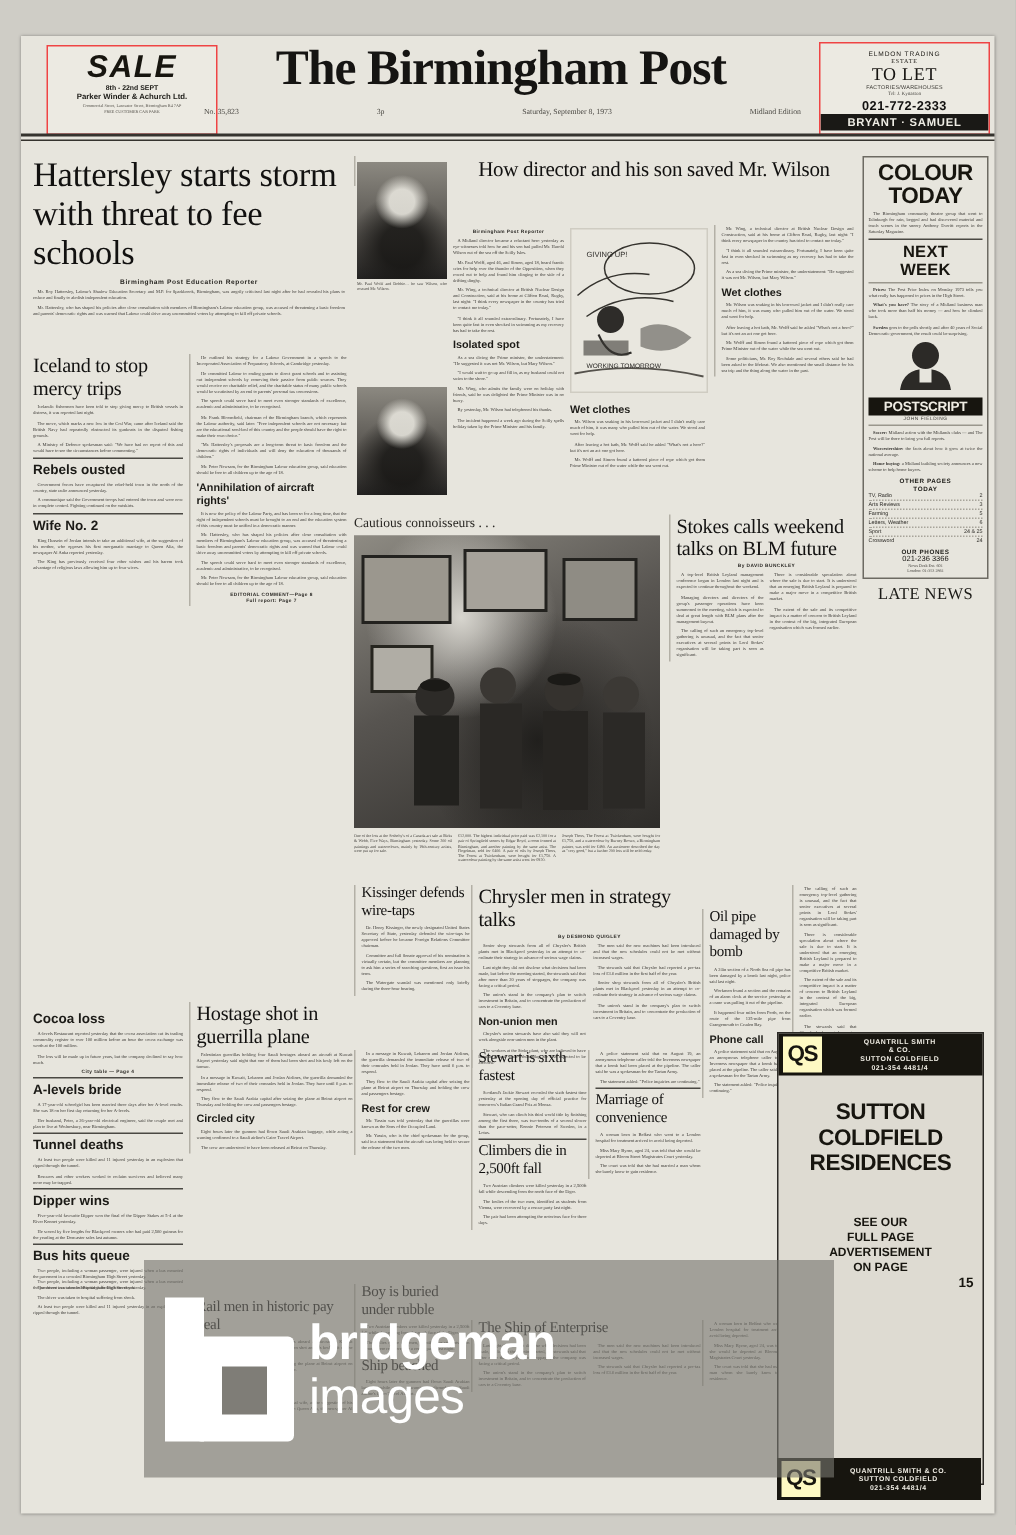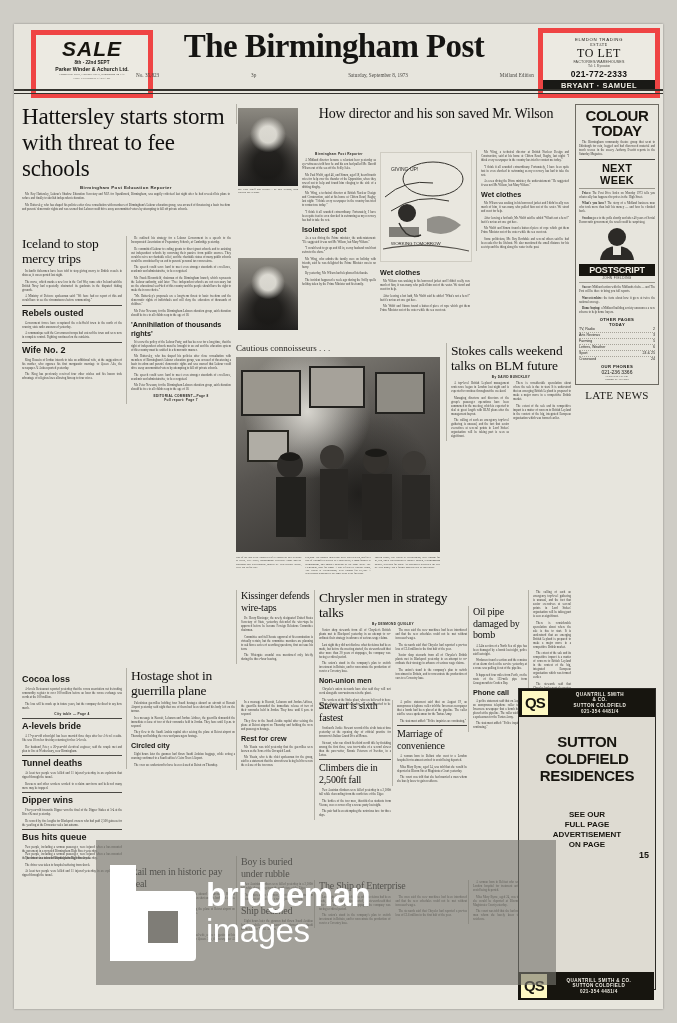--- a/index.html
+++ b/index.html
@@ -25,21 +25,21 @@
   
   .masthead{position:absolute;left:14px;top:26px;width:649px;height:62px;}
   .mh-title{
     position:absolute;left:120px;top:2px;width:400px;text-align:center;
     font-family:"Liberation Serif", serif;font-weight:bold;
     font-size:33px;letter-spacing:-0.6px;color:#151412;line-height:36px;
   }
   .mh-line{position:absolute;left:122px;top:46px;width:398px;
     display:flex;justify-content:space-between;font-size:5.2px;color:#4a4843;}
   .ad-box{
-    position:absolute;border:5px solid #ef4444;background:#eceae2;
+    position:absolute;border:1px solid #ef4444;background:#eceae2;
     text-align:center;overflow:hidden;
   }
   .sale-ad{left:17px;top:4px;width:112px;height:58px;}
   .sale-word{
     font-family:"Liberation Sans", sans-serif;font-weight:bold;font-style:italic;
     font-size:21px;line-height:21px;letter-spacing:1px;color:#17150f;
     margin-top:3px;
     -webkit-text-stroke:0px;
   }
   .sale-sub{font-family:"Liberation Sans", sans-serif;font-weight:bold;font-size:4.6px;color:#1b1a16;margin-top:1px;}
@@ -195,21 +195,21 @@
 
   <div class="col col-rule" style="left:126px;top:236px;width:100px;padding-left:4px;">
     <div class="body-text">
       <p>He outlined his strategy for a Labour Government in a speech to the Incorporated Association of Preparatory Schools, at Cambridge yesterday.</p>
       <p>He committed Labour to ending grants to direct grant schools and to assisting out independent schools by removing their passive from public sources. They would receive no charitable relief, and the charitable status of many public schools would be scrutinised by an end to parents' personal tax concessions.</p>
       <p>The speech could serve hard to meet even stronger standards of excellence, academic and administrative, to be recognised.</p>
       <p>Mr. Frank Bloomfield, chairman of the Birmingham branch, which represents the Labour authority, said later: "Free independent schools are not necessary but are the educational seed-bed of this country and the people should have the right to make their own choice."</p>
       <p>"Mr. Hattersley's proposals are a long-term threat to basic freedom and the democratic rights of individuals and will deny the education of thousands of children."</p>
       <p>Mr. Peter Newsam, for the Birmingham Labour education group, said education should be free to all children up to the age of 18.</p>
     </div>
-    <div class="hl-xs" style="margin:3px 0 2px;">'Annihilation of thousands rights'</div>
+    <div class="hl-xs" style="margin:3px 0 2px;">'Annihilation of aircraft rights'</div>
     <div class="body-text">
       <p>It is now the policy of the Labour Party, and has been so for a long time, that the right of independent schools must be brought to an end and the education system of this country must be unified in a democratic manner.</p>
       <p>Mr. Hattersley, who has shaped his policies after close consultation with members of Birmingham's Labour education group, was accused of threatening a basic freedom and parents' democratic rights and was warned that Labour could drive away uncommitted voters by attempting to kill off private schools.</p>
       <p>The speech could serve hard to meet even stronger standards of excellence, academic and administrative, to be recognised.</p>
       <p>Mr. Peter Newsam, for the Birmingham Labour education group, said education should be free to all children up to the age of 18.</p>
     </div>
     <div class="byline-sm" style="white-space:pre-line;">EDITORIAL COMMENT—Page 8
 Full report: Page 7</div>
   </div>
 

